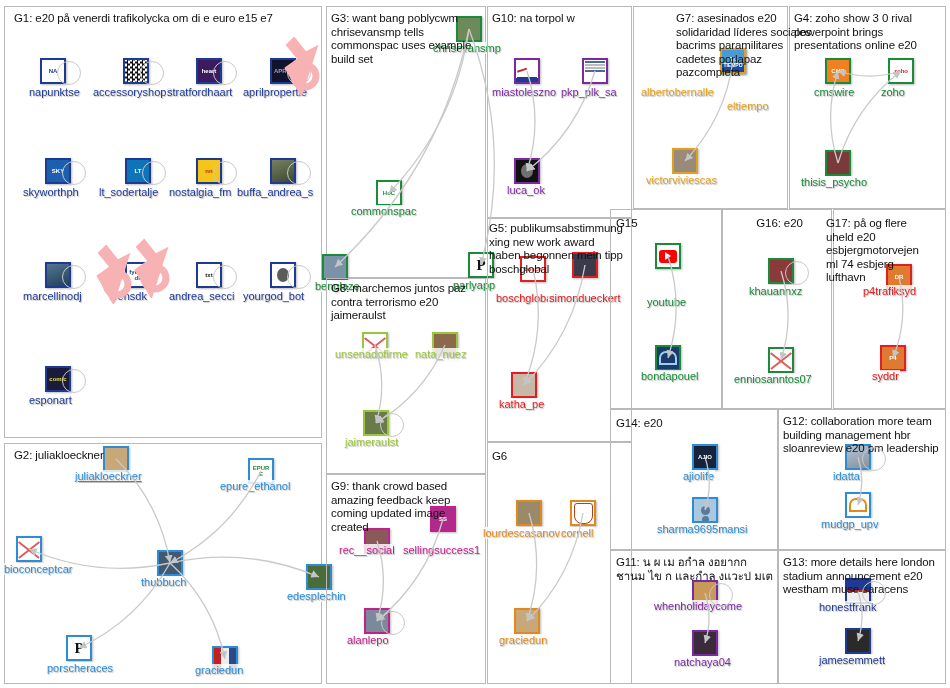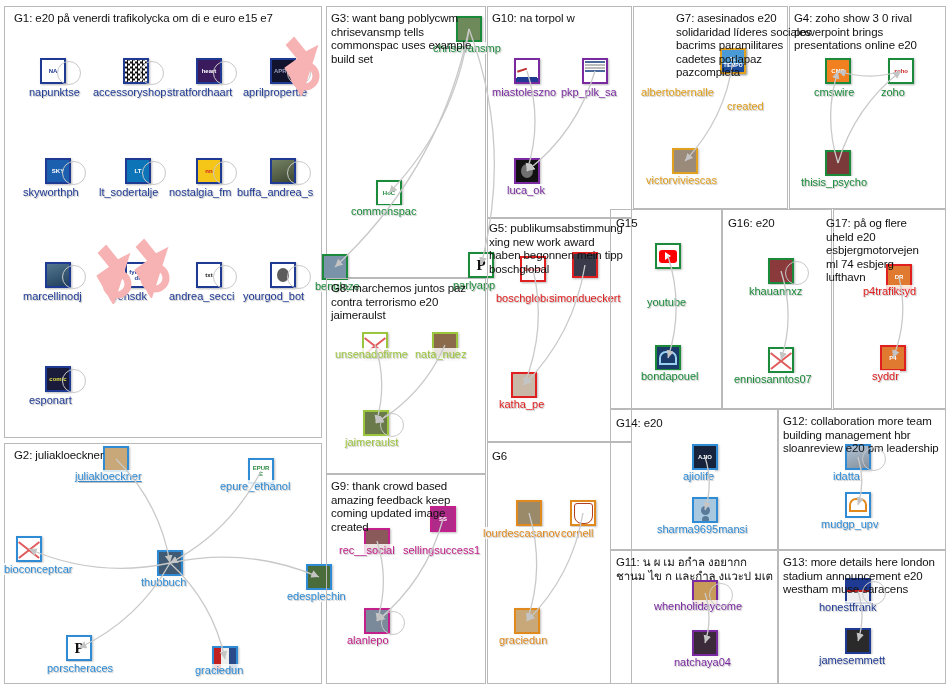--- a/index.html
+++ b/index.html
@@ -364,21 +364,21 @@
         </div>
       </div>
       <div class="lbl" style="left: 640px; top: 86px; color: rgb(224, 160, 32);">albertobernalle</div>
       <div class="thumb" style="left: 720px; top: 48px; border-color: rgb(224, 160, 32); background: rgb(58, 138, 200); box-shadow: rgba(120, 120, 120, 0.5) 1px 1px 2px;">
         <div class="inner">
           <div style="width:100%;height:100%;background:linear-gradient(#4a9ad8 0 62%,#1a4a9a 62%);display:flex;align-items:flex-start;justify-content:center;">
             <span style="font-size:5px;font-weight:bold;color:#fff;margin-top:6px;">EL TIEMPO</span>
           </div>
         </div>
       </div>
-      <div class="lbl" style="left: 726px; top: 100px; color: rgb(224, 160, 32);">created</div>
+      <div class="lbl" style="left: 726px; top: 100px; color: rgb(224, 160, 32);">eltiempo</div>
       <div class="thumb" style="left: 672px; top: 148px; border-color: rgb(224, 160, 32); background: rgb(154, 138, 122); box-shadow: rgba(120, 120, 120, 0.5) 1px 1px 2px;">
         <div class="inner">
           <div style="width:100%;height:100%;background:linear-gradient(160deg,#fff33,#00000055);"></div>
         </div>
       </div>
       <div class="lbl" style="left: 645px; top: 174px; color: rgb(224, 160, 32);">victorviviescas</div>
       <div class="grp" style="left: 610px; top: 209px; width: 112px; height: 200px;"></div>
       <div class="grp-title" style="left: 616px; top: 217px; width: 105px;">G15</div>
       <div class="thumb" style="left: 655px; top: 243px; border-color: rgb(27, 138, 58); background: rgb(255, 255, 255); box-shadow: rgba(120, 120, 120, 0.5) 1px 1px 2px;">
         <div class="inner">
@@ -388,21 +388,21 @@
         </div>
       </div>
       <div class="lbl" style="left: 646px; top: 296px; color: rgb(27, 138, 58);">youtube</div>
       <div class="thumb" style="left: 655px; top: 345px; border-color: rgb(27, 138, 58); background: rgb(26, 58, 106); box-shadow: rgba(120, 120, 120, 0.5) 1px 1px 2px;">
         <div class="inner">
           <div style="width:14px;height:10px;border-radius:7px 7px 0 0;border:2px solid #9ad0f0;"></div>
         </div>
       </div>
       <div class="lbl" style="left: 640px; top: 370px; color: rgb(27, 138, 58);">bondapouel</div>
       <div class="grp" style="left: 722px; top: 209px; width: 110px; height: 200px;"></div>
-      <div class="grp-title" style="left: 728px; top: 217px; width: 103px;">G16: e20</div>
+      <div class="grp-title" style="left: 728px; top: 217px; width: 103px; text-align: center;">G16: e20</div>
       <div class="self-loop" style="left: 785px; top: 261px;"></div>
       <div class="thumb" style="left: 768px; top: 258px; border-color: rgb(27, 138, 58); background: rgb(138, 58, 58); box-shadow: rgba(120, 120, 120, 0.5) 1px 1px 2px;">
         <div class="inner">
           <div style="width:100%;height:100%;background:linear-gradient(160deg,#fff33,#00000055);"></div>
         </div>
       </div>
       <div class="lbl" style="left: 748px; top: 285px; color: rgb(27, 138, 58);">khauannxz</div>
       <div class="thumb" style="left: 768px; top: 347px; border-color: rgb(27, 138, 58); background: rgb(255, 255, 255); box-shadow: rgba(120, 120, 120, 0.5) 1px 1px 2px;">
         <div class="inner">
           <span class="xmark"></span>

